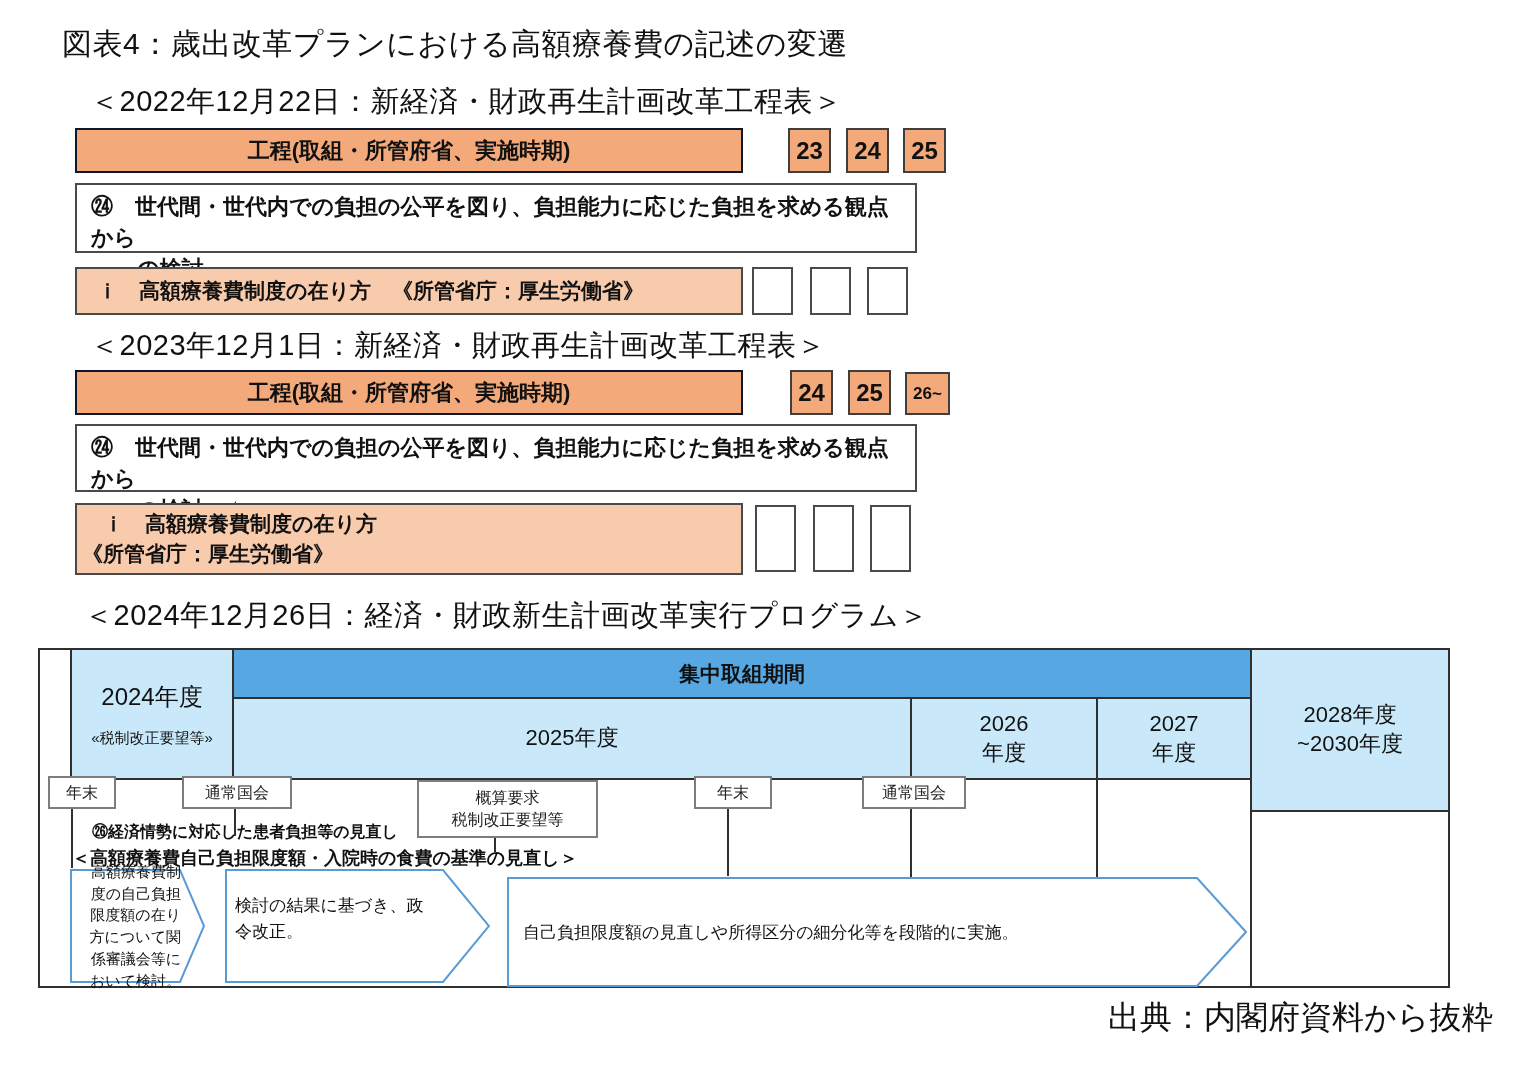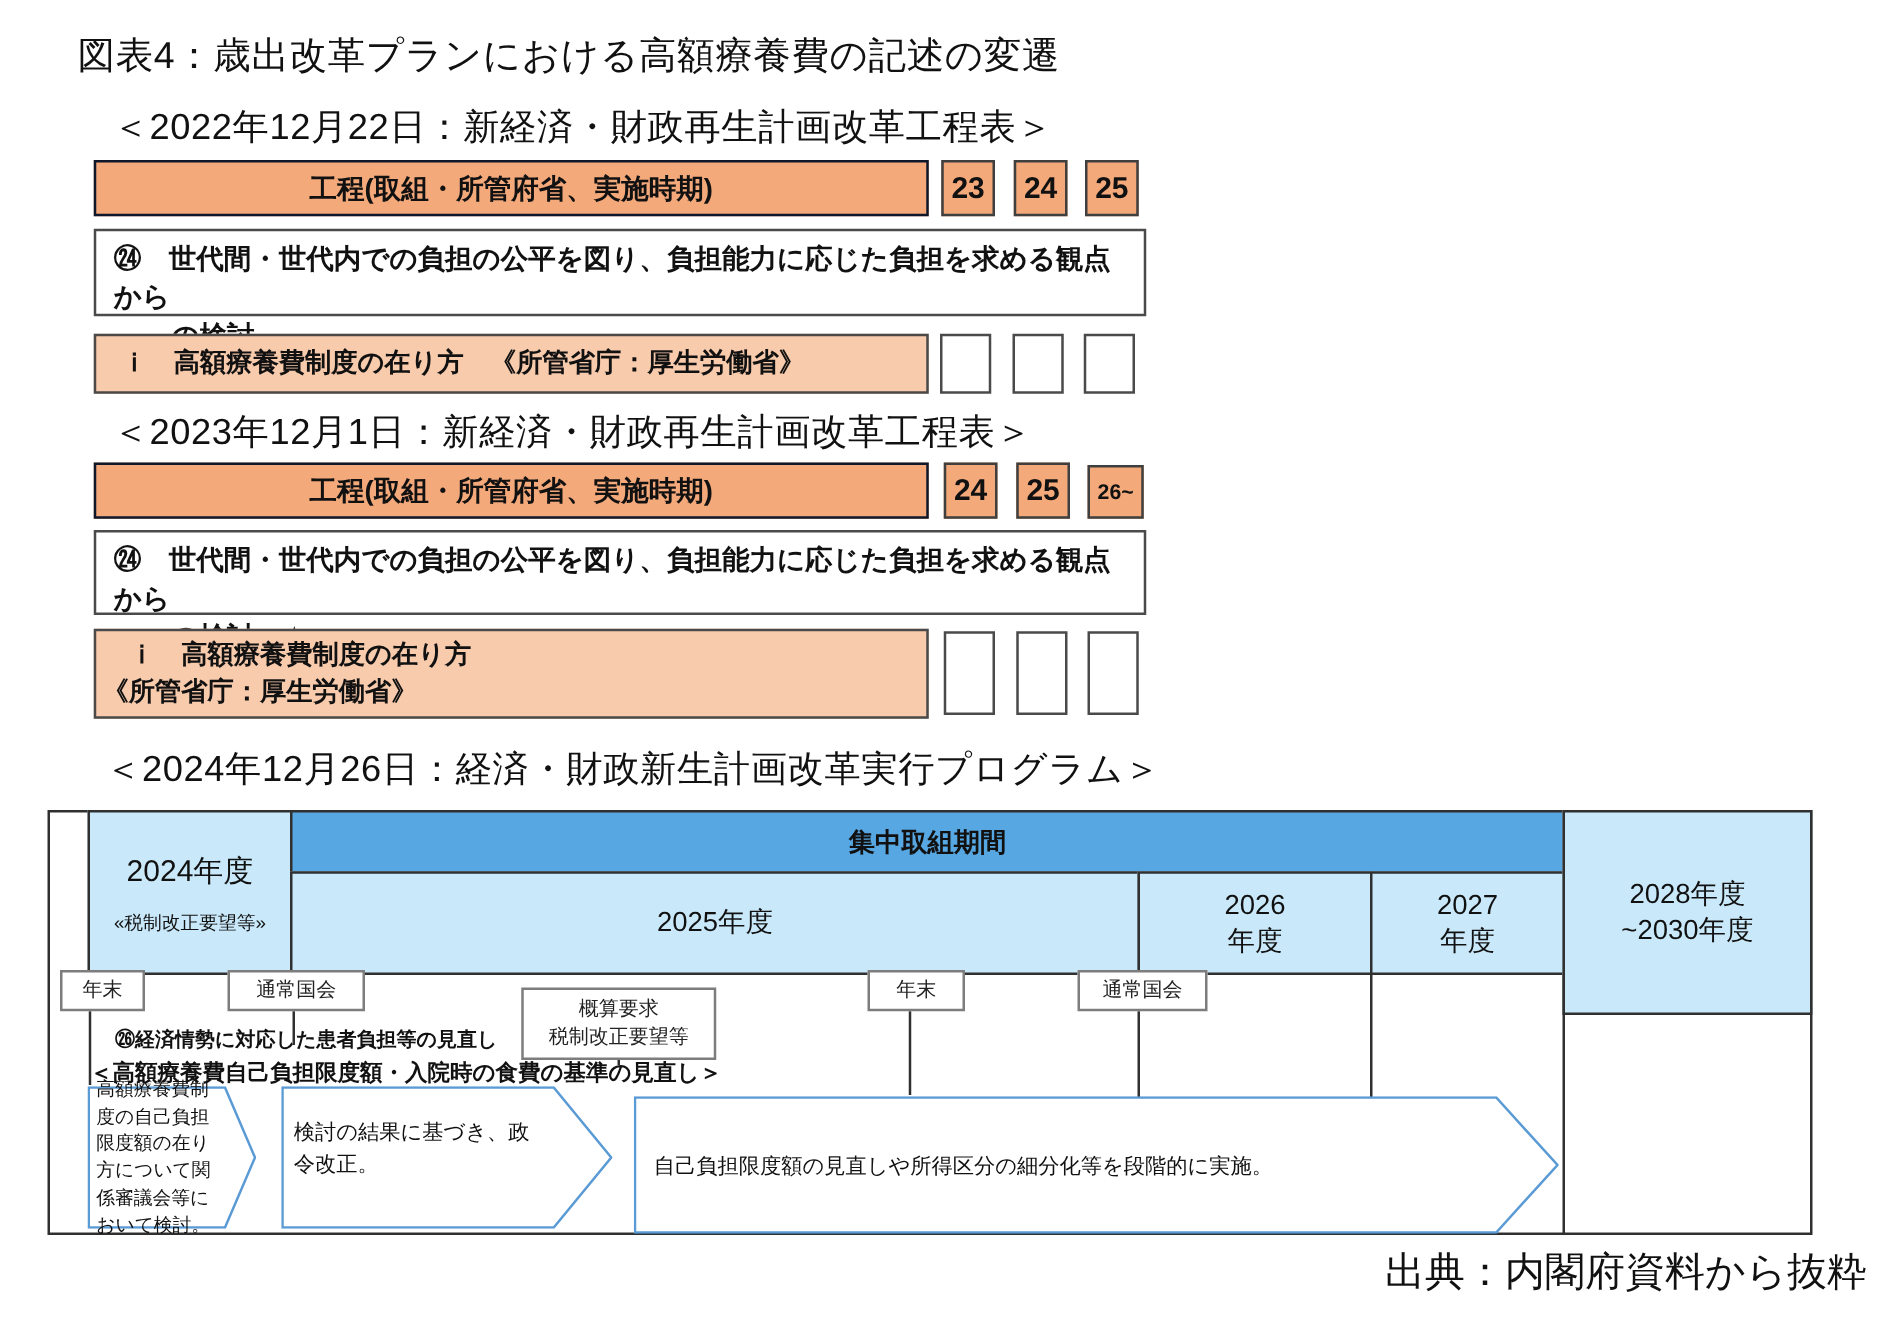--- a/index.html
+++ b/index.html
@@ -7,21 +7,21 @@
   body { font-family: "Liberation Sans", "DejaVu Sans", sans-serif; color:#111; }
   .canvas { position:relative; width:1514px; height:1075px; background:#ffffff; overflow:hidden; }
   .abs { position:absolute; }
 
   .fig-title { font-size:30px; font-weight:500; color:#111; letter-spacing:0.5px; }
   .sec-heading { font-size:29px; font-weight:500; color:#111; letter-spacing:0.5px; }
 
   .obar { background:#F4A97B; border:2px solid #0f172a; display:flex; align-items:center; justify-content:center;
           font-size:22px; font-weight:700; }
   .ycell { background:#F4A97B; border:2px solid #3f3f3f; display:flex; align-items:center; justify-content:center;
-           font-size:24px; font-weight:700; }
+           font-size:24px; font-weight:700;margin-left:35px; }
   .ycell.small-text { font-size:17px; }
   .item-box { background:#ffffff; border:2px solid #4a4a4a; padding:6px 14px; font-size:22px; font-weight:700; line-height:1.42; }
   .item-box .indent { margin-left:46px; }
   .subrow { background:#F8CBAD; border:2px solid #4a4a4a; font-size:21px; font-weight:700; display:flex; flex-direction:column; justify-content:center; line-height:1.45; }
   .emptycell { background:#ffffff; border:2px solid #4a4a4a; }
 
   .tbl { border:2px solid #303030; background:#fff; }
   .tcell { position:absolute; border:2px solid #303030; display:flex; flex-direction:column; align-items:center; justify-content:center; text-align:center; }
   .cell-blue { background:#C9E9FA; }
   .band-blue { background:#57A7E3; font-size:21px; font-weight:700; }
@@ -29,21 +29,21 @@
   .vline { position:absolute; width:2px; background:#303030; }
   .tick { position:absolute; width:2px; background:#303030; }
   .marker { position:absolute; background:#ffffff; border:2px solid #7d7d7d; display:flex; align-items:center; justify-content:center;
             text-align:center; font-size:16px; line-height:1.35; white-space:pre-line; color:#222; }
   .body-text-a { font-size:16px; font-weight:700; }
   .body-text-b { font-size:18px; font-weight:700; }
 
   .arrow { position:absolute; }
   .arrow svg { position:absolute; left:0; top:0; width:100%; height:100%; }
   .arrow-text { position:absolute; left:0; top:0; right:0; bottom:0; display:flex; flex-direction:column; justify-content:center; }
-  .at1 { padding:4px 24px 4px 7px; font-size:15px; line-height:1.45; }
+  .at1 { padding:4px 24px 4px 7px; font-size:15px; line-height:1.45;text-align:right; }
   .at2 { padding:4px 50px 19px 10px; font-size:17px; line-height:1.5; }
   .at3 { padding:4px 60px 4px 16px; font-size:17px; }
 
   .source { font-size:32px; font-weight:400; }
 </style>
 </head>
 <body>
 
 <div class="canvas">
 
@@ -123,21 +123,21 @@
     <div class="vline" style="left:1056px; top:130px; height:208px;"></div>
     <div class="vline" style="left:1210px; top:130px; height:208px;"></div>
 
     <div class="tick" style="left:31px; top:130px; height:88px;"></div>
     <div class="tick" style="left:194px; top:130px; height:56px;"></div>
     <div class="tick" style="left:454px; top:184px; height:18px;"></div>
     <div class="tick" style="left:687px; top:130px; height:96px;"></div>
 
     <div class="marker" style="left:8px; top:126px; width:68px; height:33px;">年末</div>
     <div class="marker" style="left:142px; top:126px; width:110px; height:33px;">通常国会</div>
-    <div class="marker" style="left:377px; top:140px; width:156px; height:58px;">概算要求
+    <div class="marker" style="left:377px; top:130px; width:181px; height:58px;">概算要求
 税制改正要望等</div>
     <div class="marker" style="left:654px; top:126px; width:78px; height:33px;">年末</div>
     <div class="marker" style="left:822px; top:126px; width:104px; height:33px;">通常国会</div>
 
     <div class="abs body-text-a" style="left:52px; top:172px;">㉖経済情勢に対応した患者負担等の見直し</div>
     <div class="abs body-text-b" style="left:32px; top:196px;">＜高額療養費自己負担限度額・入院時の食費の基準の見直し＞</div>
 
     <div class="arrow" style="left:30px; top:219px; width:135px; height:114px;">
       <svg viewBox="0 0 135 114" preserveAspectRatio="none">
         <path d="M1 1 H110 L134 57 L110 113 H1 Z" fill="#ffffff" stroke="#5B9BD5" stroke-width="2"></path>

